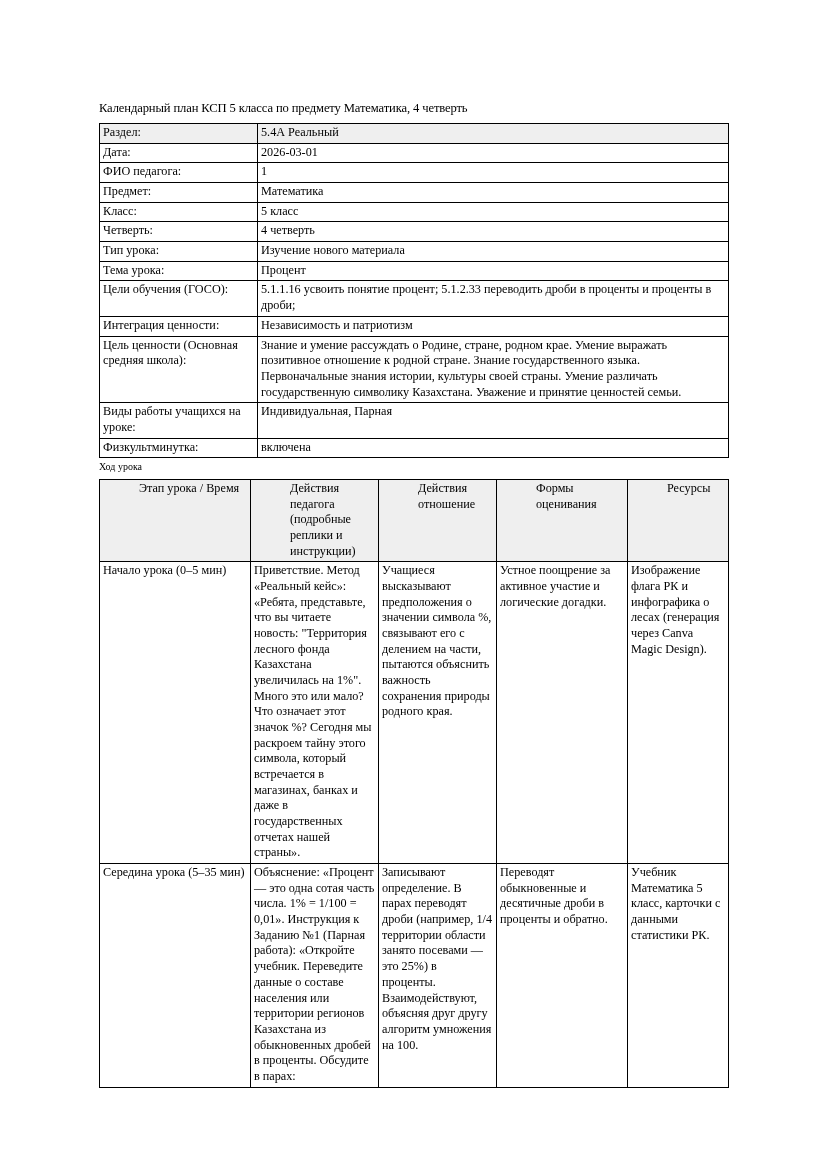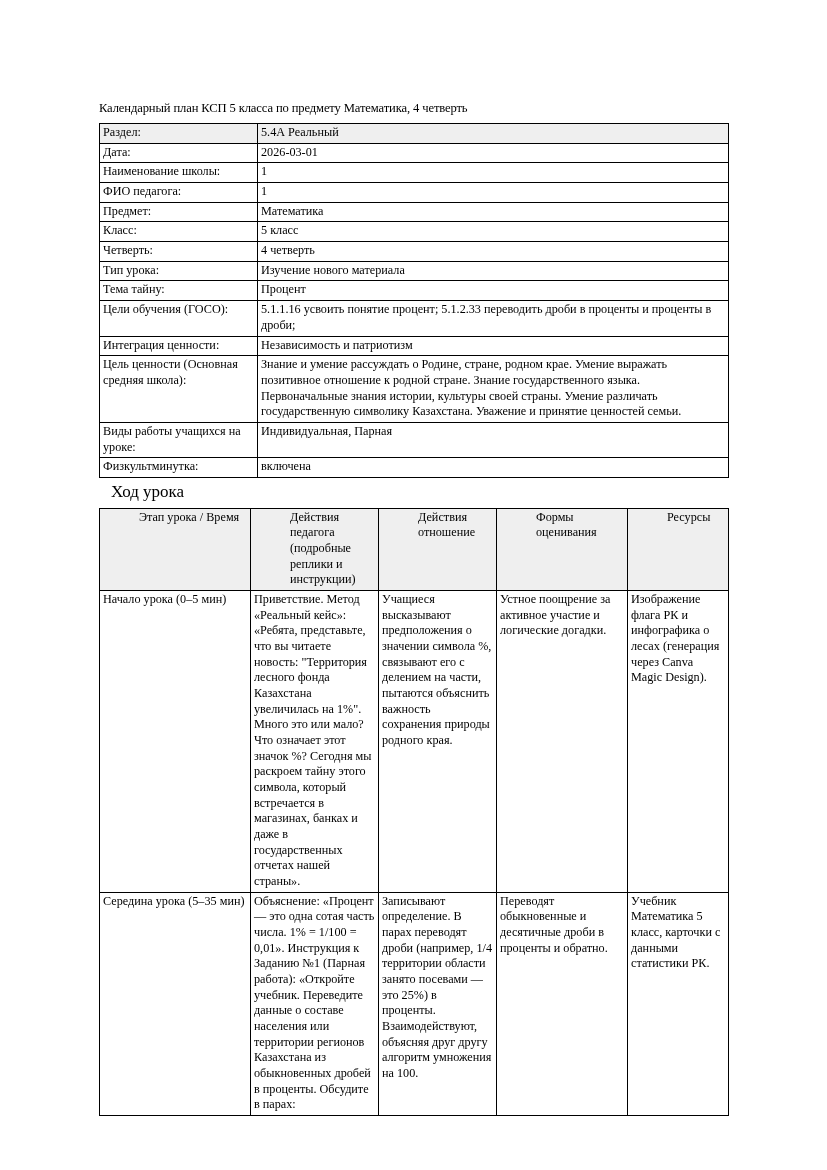--- a/index.html
+++ b/index.html
@@ -31,23 +31,23 @@
     width: 629px;
   }
   .doc-title {
     font-size: 12.6px;
     line-height: 1.28;
     margin: 0 0 7px 0;
     white-space: nowrap;
     letter-spacing: -0.01em;
   }
   .section-caption {
-    font-size: 17px;
+    font-size: 10px;
     line-height: 1.28;
-    margin: 3px 0 5px 12px;
+    margin: 3px 0 5px 0;
   }
   table {
     border-collapse: collapse;
     table-layout: fixed;
     width: 629px;
     font-size: 12.2px;
     line-height: 1.285;
     border-radius: 21px;
   }
   table td, table th {
@@ -91,45 +91,41 @@
       <tbody>
         <tr class="shaded">
           <td>Раздел:</td>
           <td>5.4А Реальный</td>
         </tr>
         <tr>
           <td>Дата:</td>
           <td>2026-03-01</td>
         </tr>
         <tr>
-          <td>Наименование школы:</td>
-          <td>1</td>
-        </tr>
-        <tr>
           <td>ФИО педагога:</td>
           <td>1</td>
         </tr>
         <tr>
           <td>Предмет:</td>
           <td>Математика</td>
         </tr>
         <tr>
           <td>Класс:</td>
           <td>5 класс</td>
         </tr>
         <tr>
           <td>Четверть:</td>
           <td>4 четверть</td>
         </tr>
         <tr>
           <td>Тип урока:</td>
           <td>Изучение нового материала</td>
         </tr>
         <tr>
-          <td>Тема тайну:</td>
+          <td>Тема урока:</td>
           <td>Процент</td>
         </tr>
         <tr>
           <td>Цели обучения (ГОСО):</td>
           <td>5.1.1.16 усвоить понятие процент; 5.1.2.33 переводить дроби в проценты и проценты в дроби;</td>
         </tr>
         <tr>
           <td>Интеграция ценности:</td>
           <td>Независимость и патриотизм</td>
         </tr>

